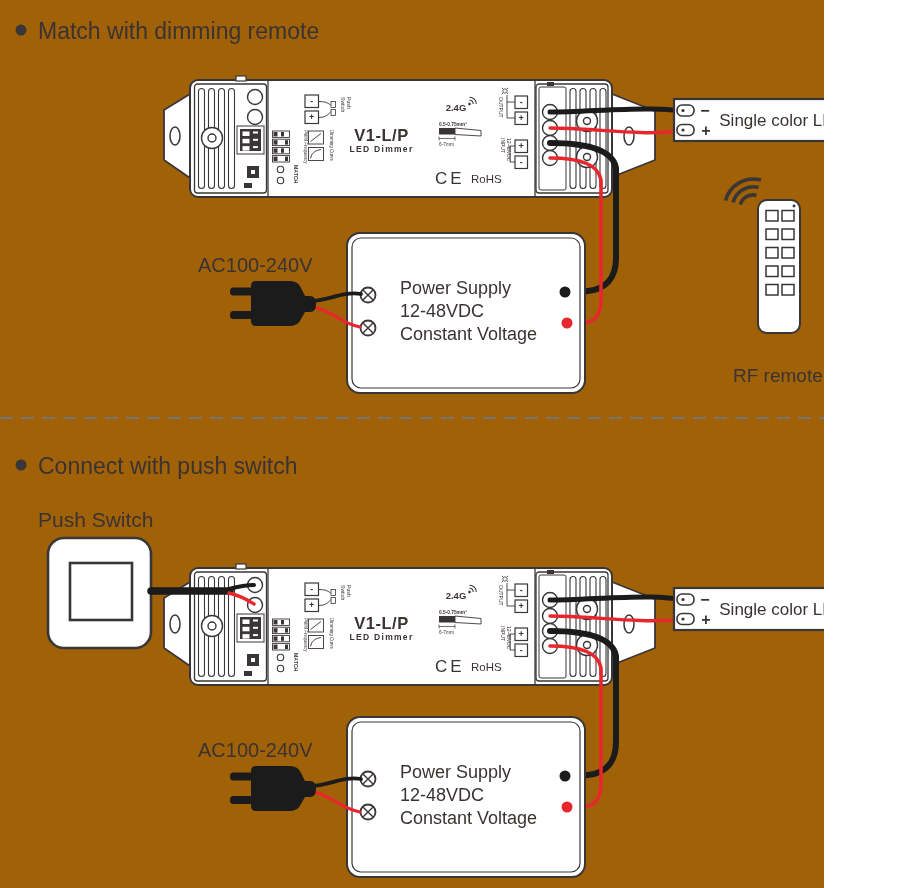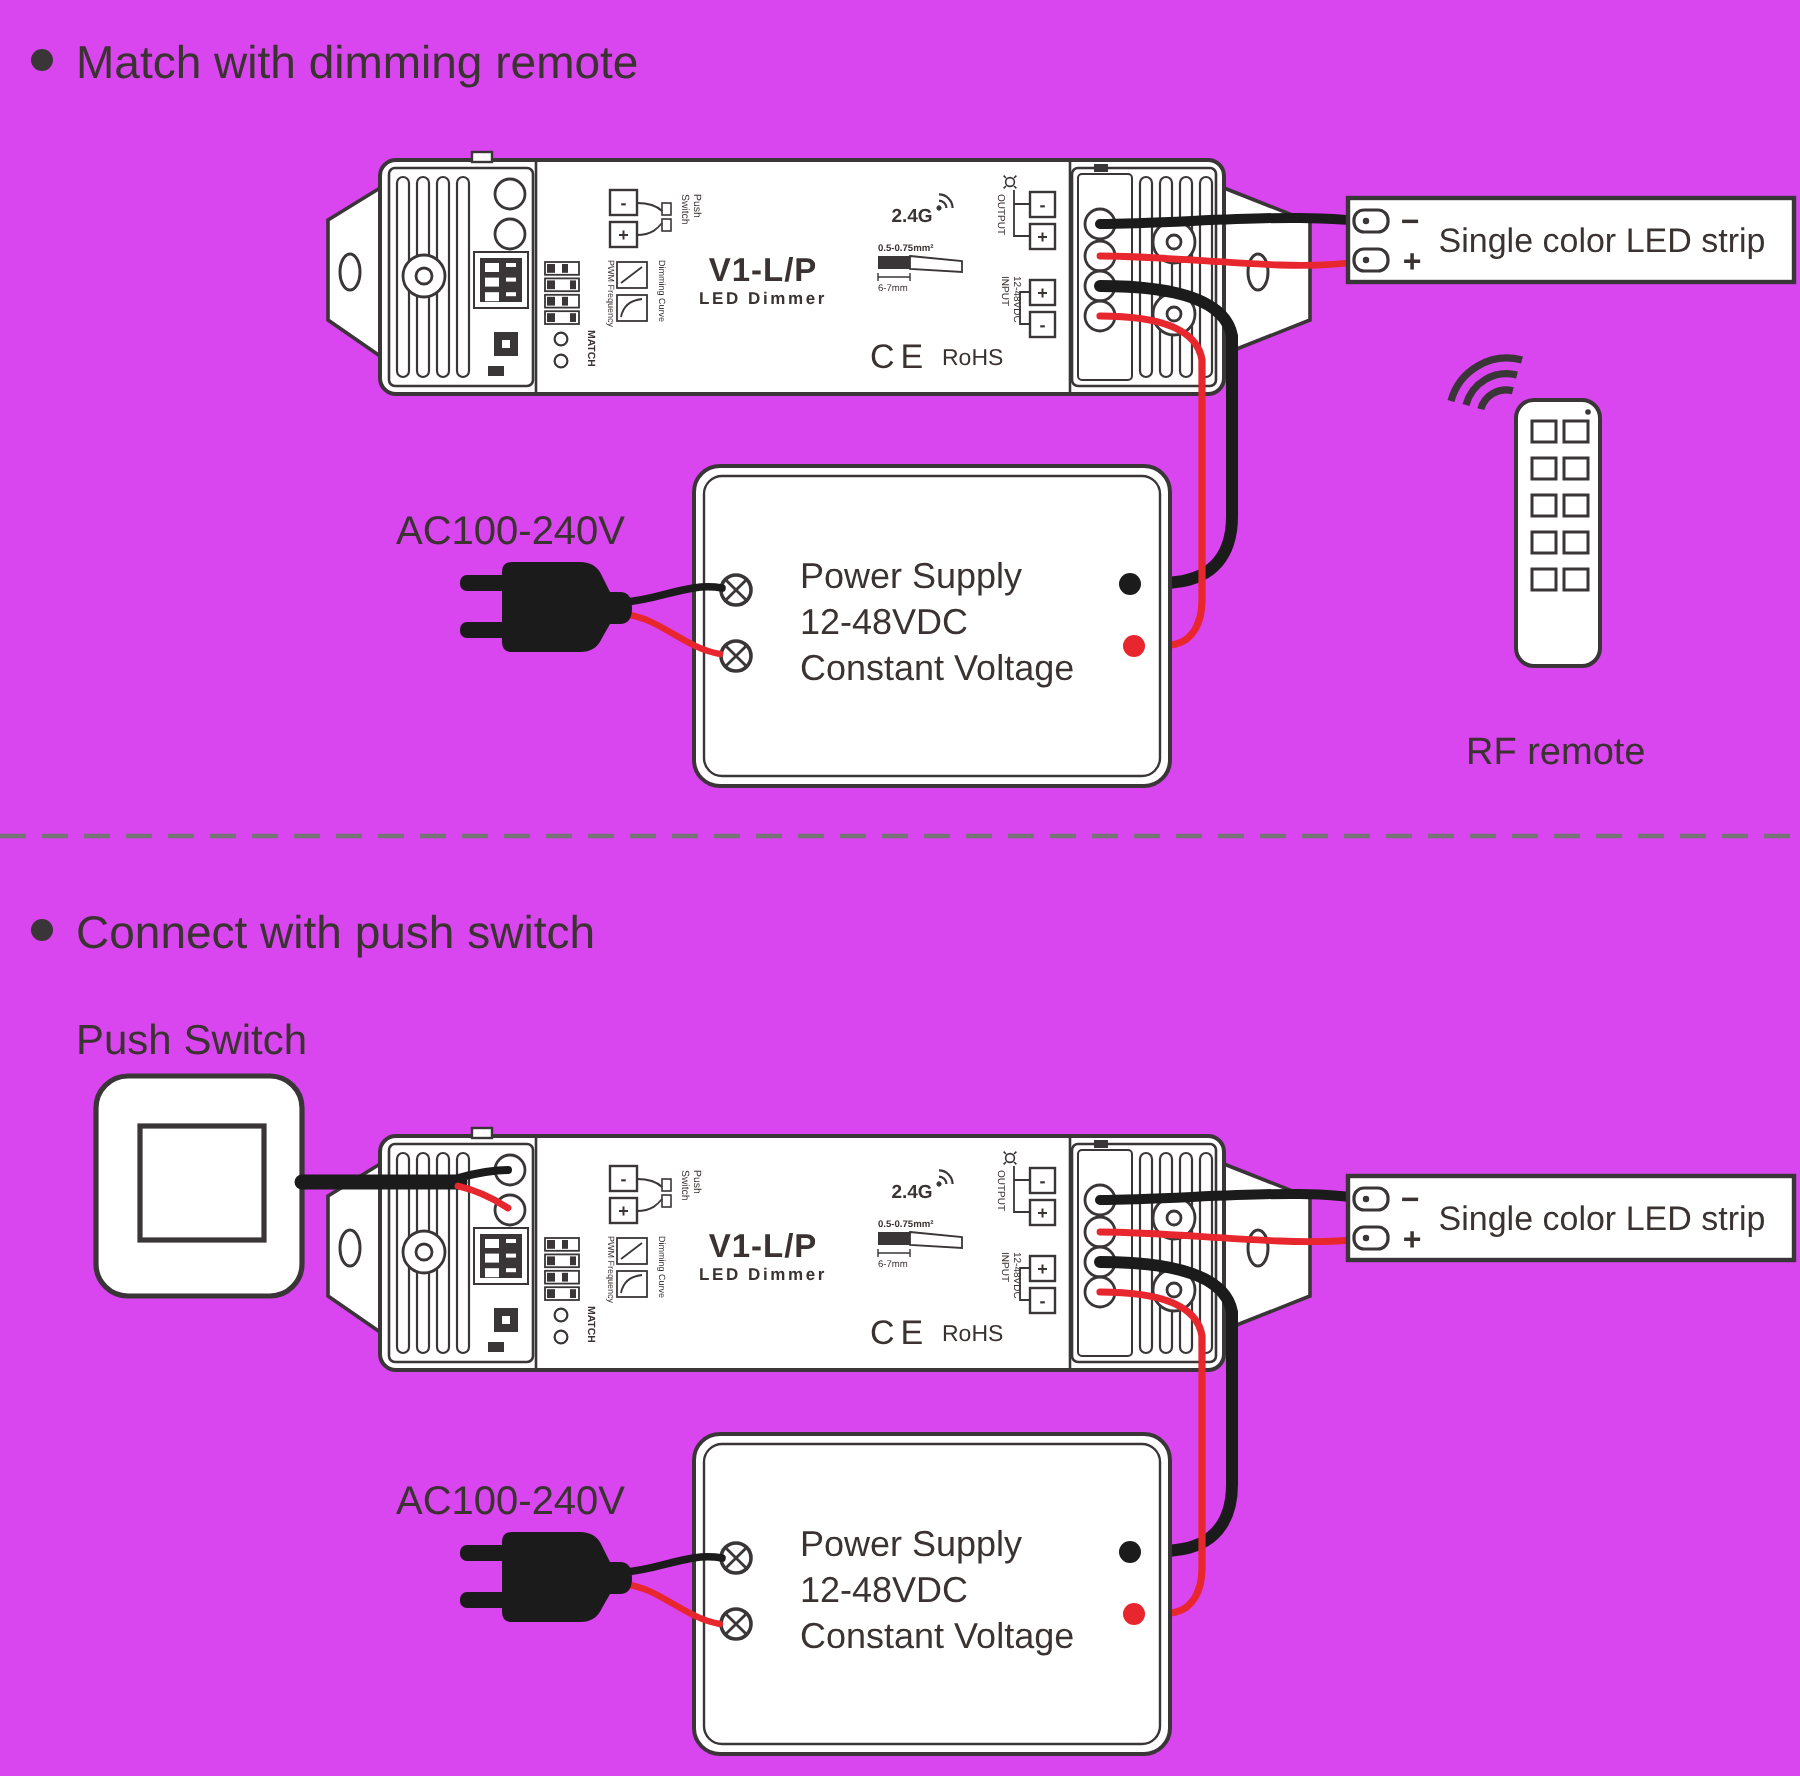--- a/index.html
+++ b/index.html
@@ -1,16 +1,16 @@
 <!DOCTYPE html>
 <html style="--line: #3a3637; --text: #3a3332; --wire_black: #1b1b1b; --wire_red: #e8262d;"><head>
 <meta charset="utf-8">
 <style>
   html,body{margin:0;padding:0;background:#fff;}
-  .stage{position:relative;width:900px;height:888px;background:#d946ef;overflow:hidden;}
+  .stage{position:relative;width:824px;height:888px;background:#a16207;overflow:hidden;}
   svg{display:block;font-family:"Liberation Sans",sans-serif;}
   text{fill:var(--text,#3a3332);font-family:"Liberation Sans",sans-serif;}
   .b{font-weight:bold;}
   .s{stroke:var(--line,#3a3637);fill:none;}
   .sw{stroke:var(--line,#3a3637);fill:#fff;}
   .fl{fill:var(--line,#3a3637);stroke:none;}
   .wb{stroke:var(--wire_black,#1b1b1b);fill:none;stroke-linecap:round;}
   .wr{stroke:var(--wire_red,#e8262d);fill:none;stroke-linecap:round;}
   .db{fill:var(--wire_black,#1b1b1b);stroke:none;}
   .dr{fill:var(--wire_red,#e8262d);stroke:none;}

